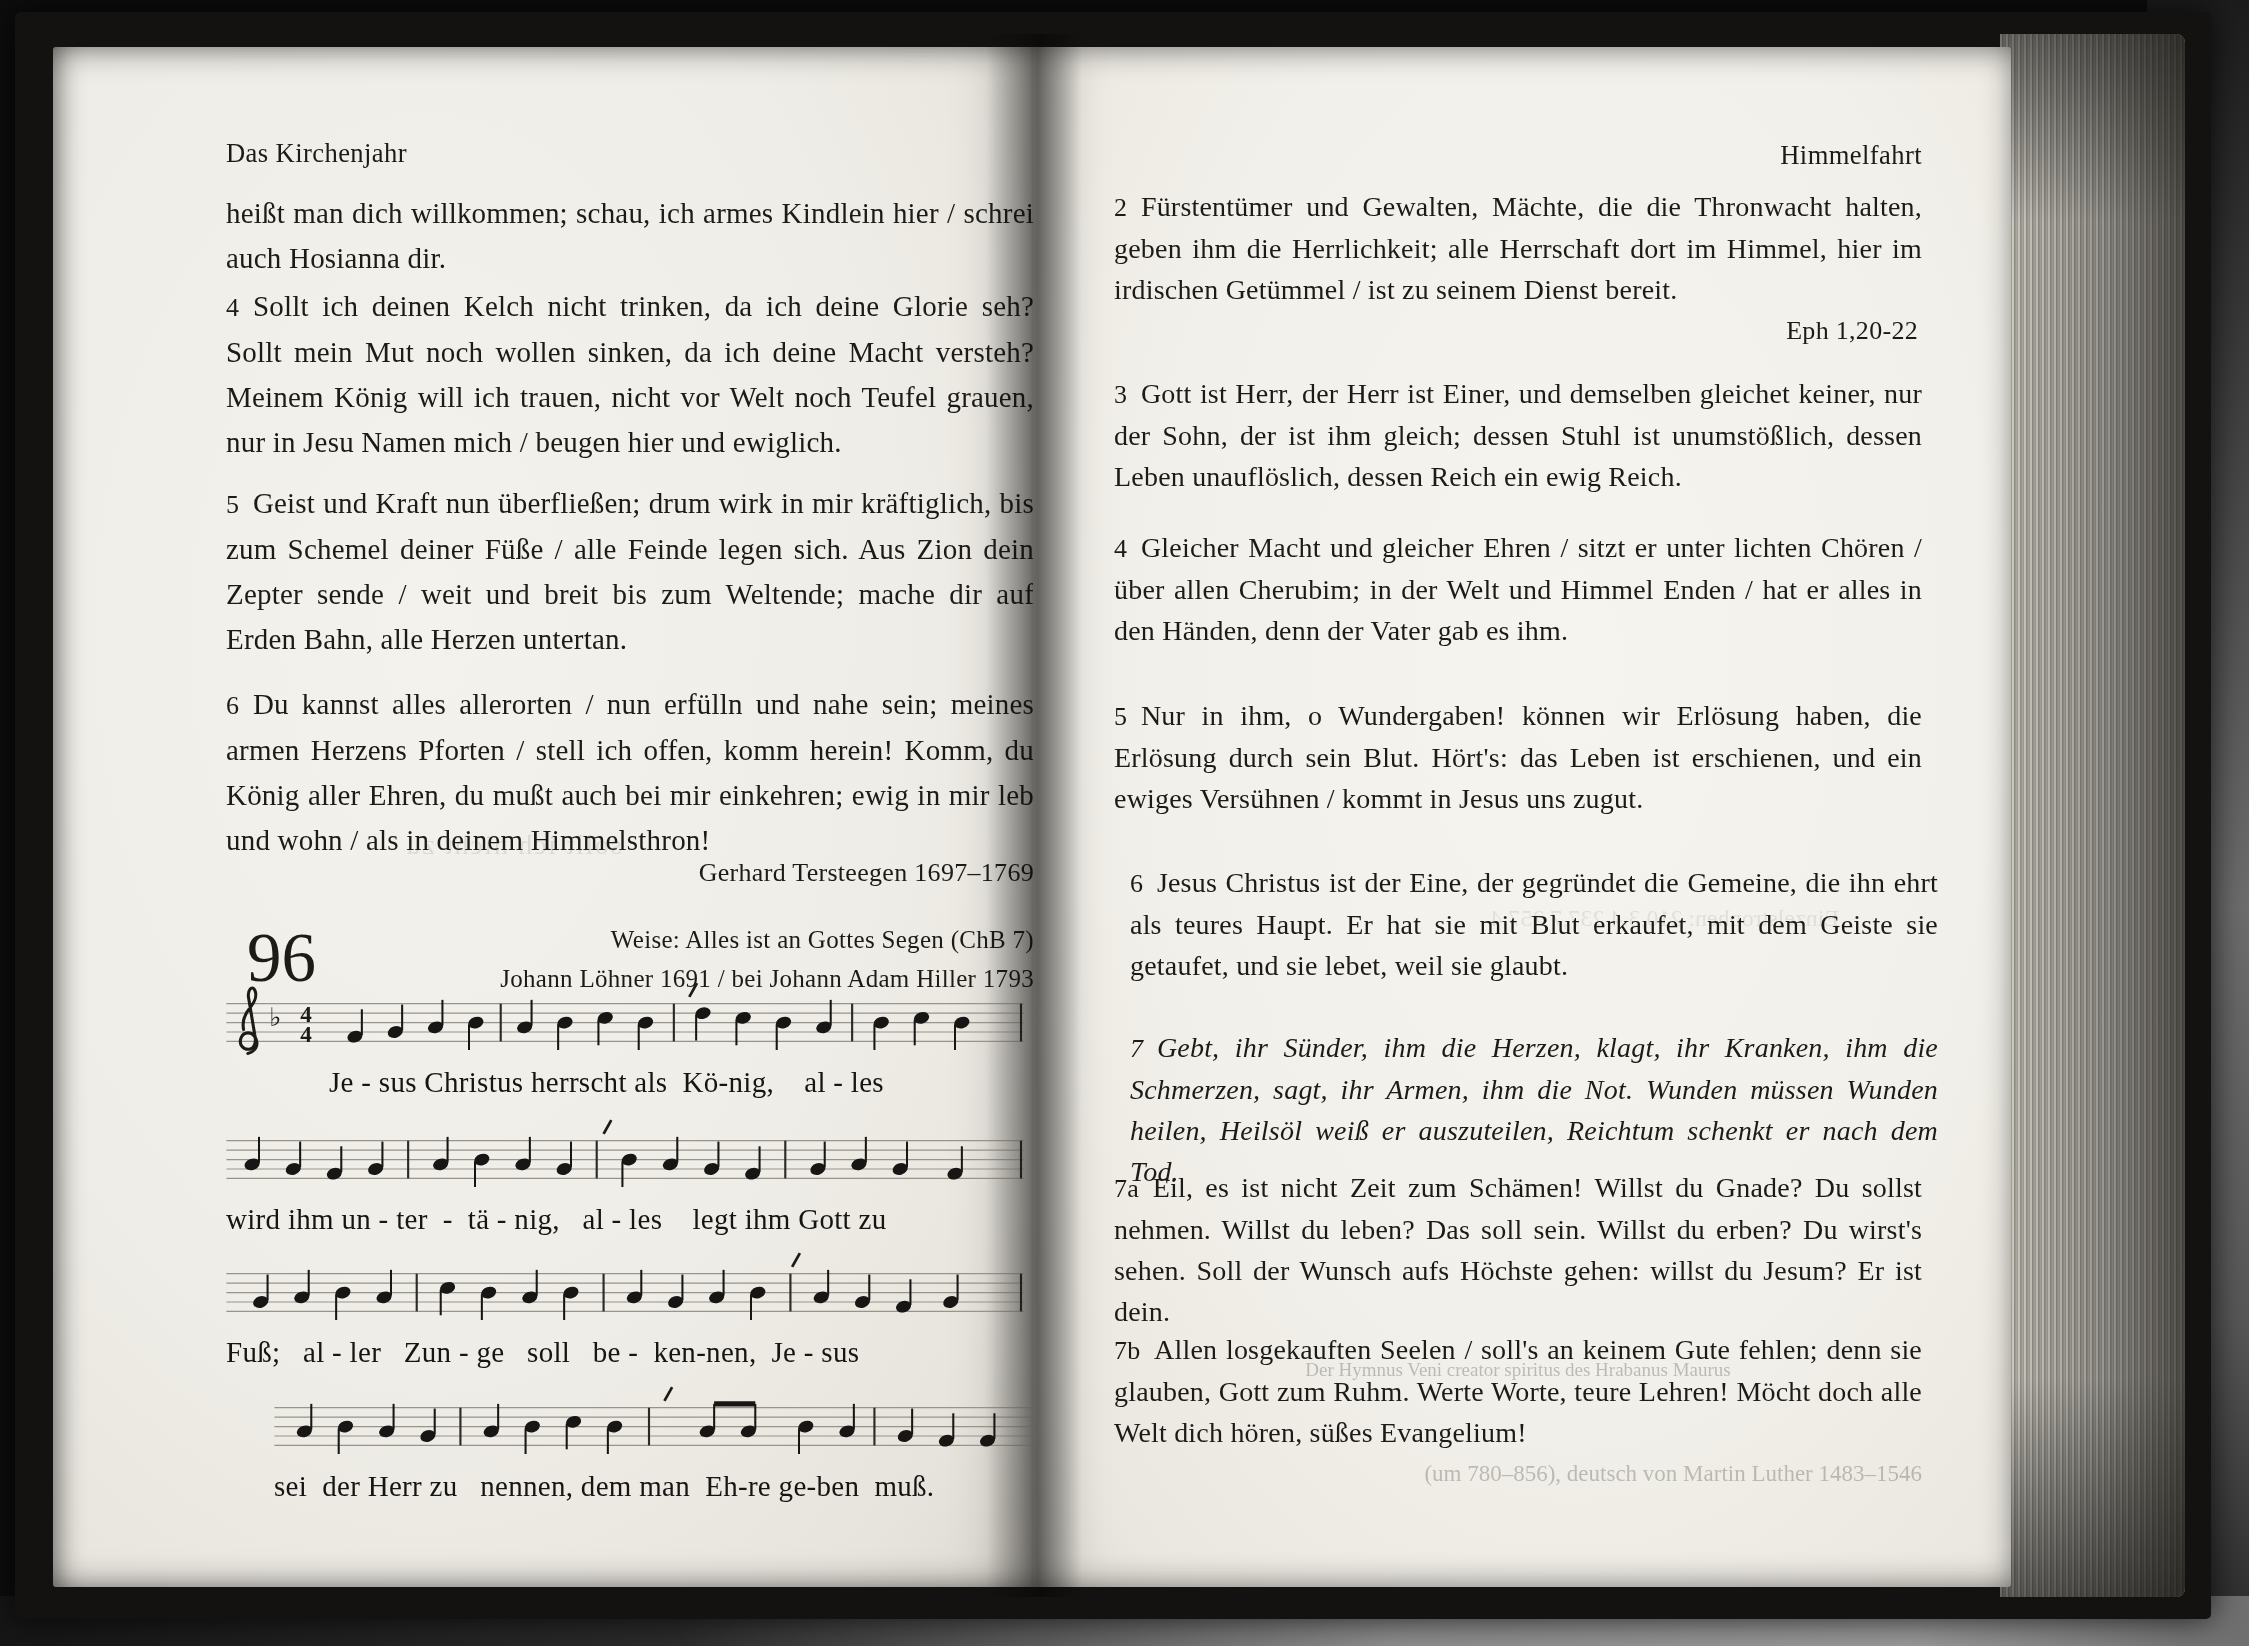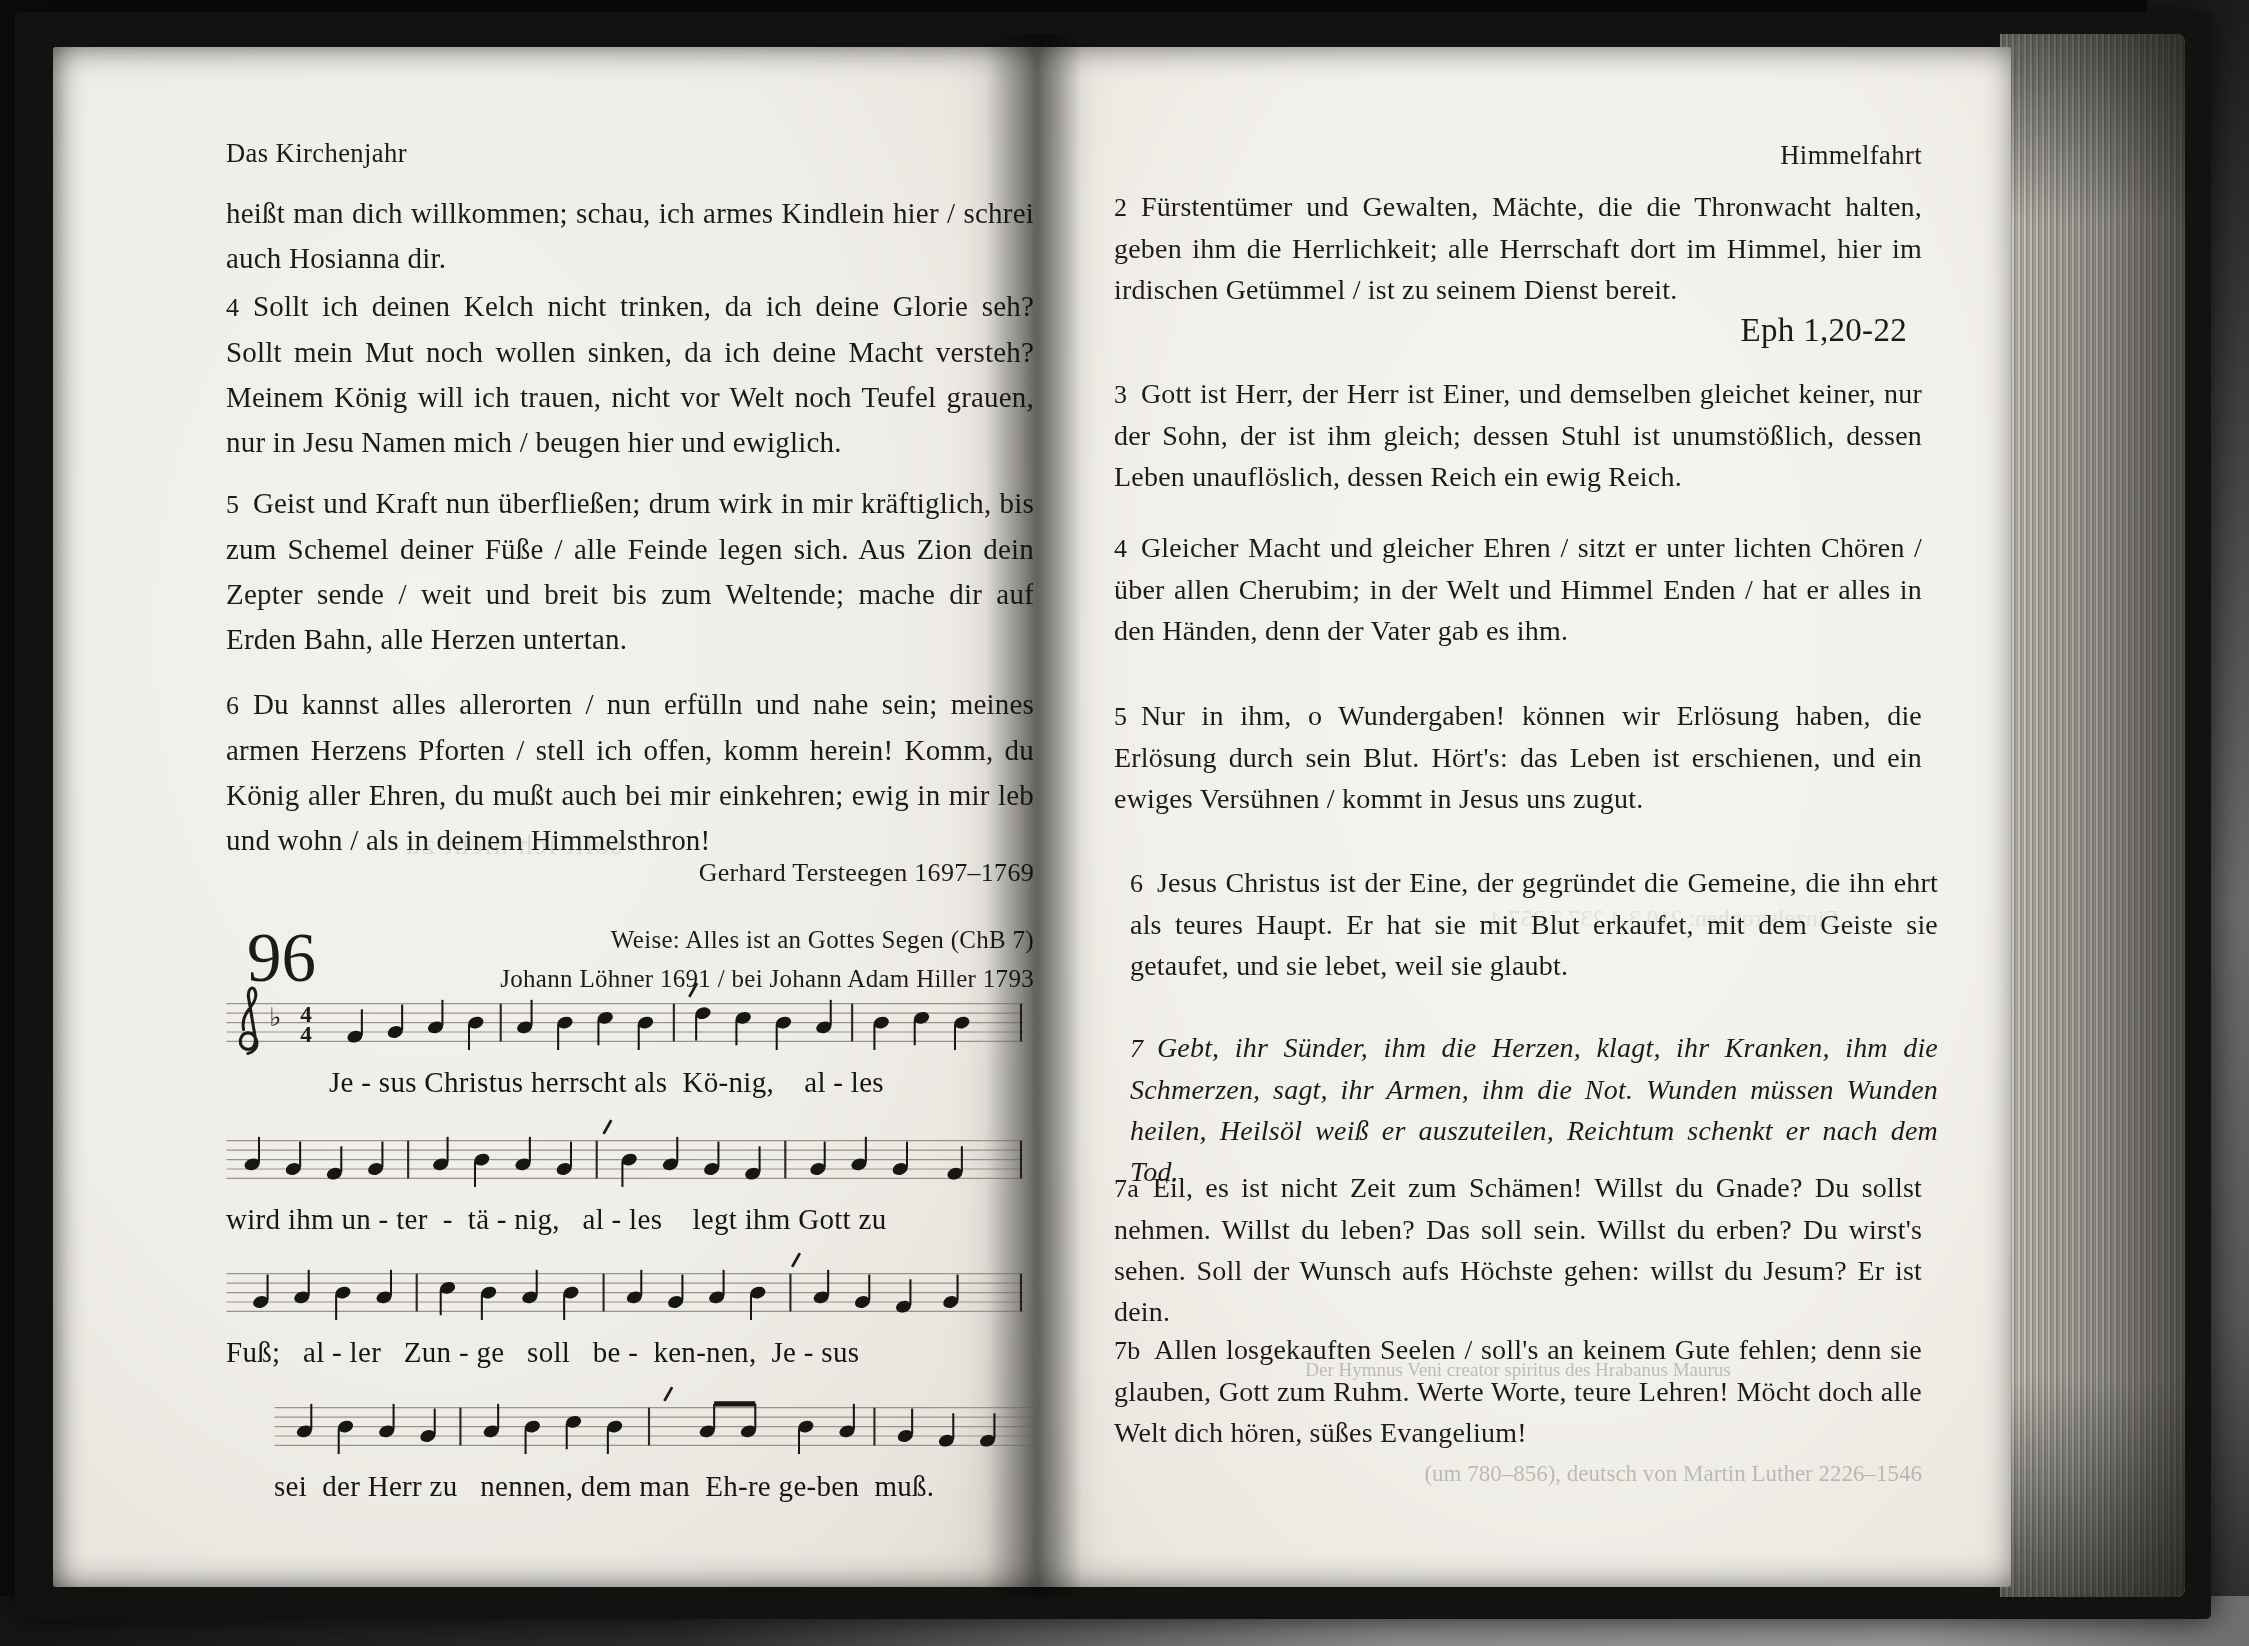--- a/index.html
+++ b/index.html
@@ -66,21 +66,21 @@
   .blk{position:absolute;color:#1d1b18;}
   .col-l{left:173px;width:808px;}
   .col-r{left:81px;width:808px;}
   .running-head{font-size:26.6px;letter-spacing:0.4px;}
   .body-text{
     font-size:29px;line-height:45px;text-align:justify;letter-spacing:0.2px;
   }
   .body-text-r{font-size:28px;line-height:41px;text-align:justify;letter-spacing:0.2px;}
   .vnum{margin-right:13.7px;font-size:26px;}
   .attrib{font-size:26px;text-align:right;letter-spacing:0.3px;}
-  .scripture-ref{position:absolute;right:15px;font-size:33px;letter-spacing:0.3px;margin-left:44px;}
+  .scripture-ref{position:absolute;right:4px;font-size:26px;letter-spacing:0.3px;margin-left:44px;}
   .hymn-number{font-size:69px;line-height:69px;font-weight:400;}
   .tune-head{font-size:25px;line-height:39px;text-align:right;letter-spacing:0.3px;}
   .lyrics{
     position:absolute;left:0;top:88px;width:100%;
     font-size:29px;white-space:pre;letter-spacing:0.3px;color:#161513;
   }
   .staff-host{position:absolute;}
   .ghost{position:absolute;color:#43413c;pointer-events:none;}
   .mirrored{transform:scaleX(-1);}
 </style>
@@ -348,17 +348,17 @@
 
   <p class="blk col-r body-text-r" style="top:1120px;margin:0;">
     <span class="vnum">7a</span><span>Eil, es ist nicht Zeit zum Schämen! Willst du Gnade? Du sollst nehmen. Willst du leben? Das soll sein. Willst du erben? Du wirst's sehen. Soll der Wunsch aufs Höchste gehen: willst du Jesum? Er ist dein.</span>
   </p>
 
   <p class="blk col-r body-text-r" style="top:1282px;margin:0;">
     <span class="vnum">7b</span><span>Allen losgekauften Seelen / soll's an keinem Gute fehlen; denn sie glauben, Gott zum Ruhm. Werte Worte, teure Lehren! Möcht doch alle Welt dich hören, süßes Evangelium!</span>
   </p>
 
   <div class="ghost" style="left:81px;top:1312px;width:808px;text-align:center;font-size:19px;opacity:.3;">Der Hymnus Veni creator spiritus des Hrabanus Maurus</div>
-  <div class="ghost" style="left:81px;top:1414px;width:808px;text-align:right;font-size:23px;opacity:.3;">(um 780–856), deutsch von Martin Luther 2226–1546</div>
+  <div class="ghost" style="left:81px;top:1414px;width:808px;text-align:right;font-size:23px;opacity:.3;">(um 780–856), deutsch von Martin Luther 1483–1546</div>
 </div>
 
 <div class="gutter"></div>
 
 
 </body></html>

